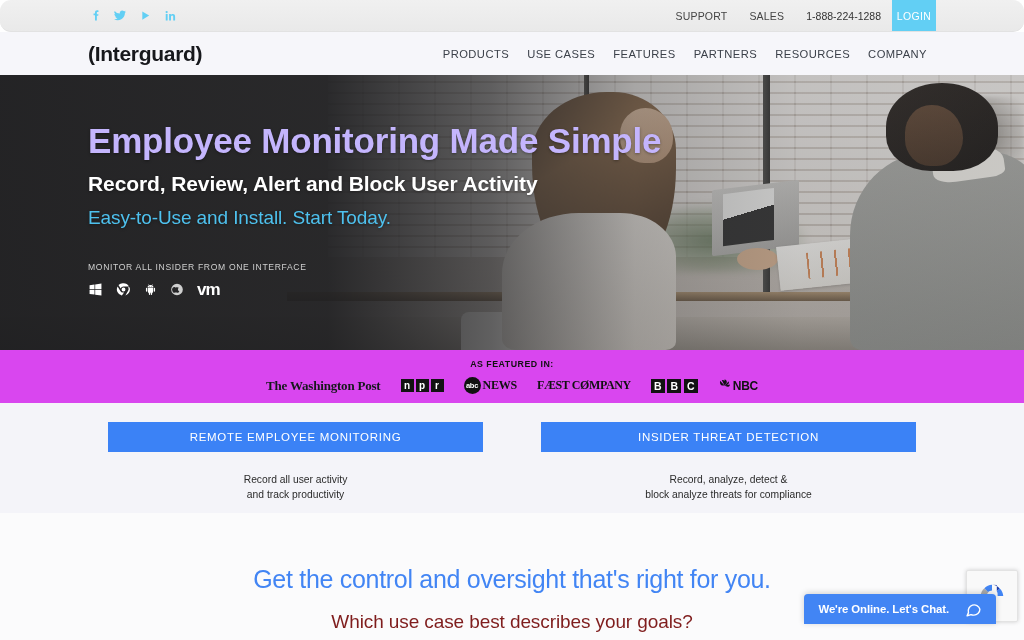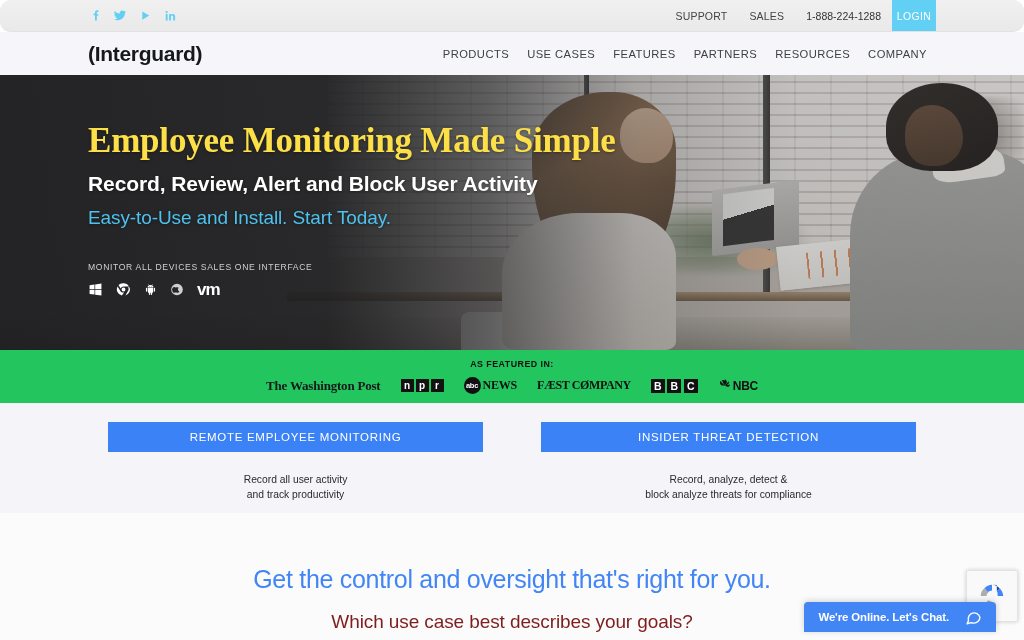--- a/index.html
+++ b/index.html
@@ -203,24 +203,23 @@
        rgba(40,40,42,.72) 48%,
        rgba(60,60,62,.40) 62%,
        rgba(80,80,82,.28) 78%,
        rgba(90,90,92,.26) 100%);
   }
   .hero-inner {
     position: relative; z-index: 3;
     padding-left: 88px; padding-top: 46px;
   }
   .hero-h1 {
-    font-size: 35px; font-weight: 600; color: #fde047;
+    font-size: 35px; font-weight: 600; color: #c4b5fd;
     letter-spacing: -0.2px; line-height: 1.12;
     text-shadow: 0 1px 3px rgba(0,0,0,.35);
-    font-family: Liberation Serif, serif;
   }
   .hero-h2 {
     margin-top: 12px;
     font-size: 21px; font-weight: 600; color: #fff;
     letter-spacing: -0.1px;
     text-shadow: 0 1px 3px rgba(0,0,0,.35);
   }
   .hero-h3 {
     margin-top: 11px;
     font-size: 19px; font-weight: 400; color: #4ec1ee;
@@ -232,21 +231,21 @@
     font-size: 8.6px; color: #cfcfcf; letter-spacing: .65px;
   }
   .device-icons {
     margin-top: 9px;
     display: flex; align-items: center; gap: 13px;
   }
   .device-icons svg { display: block; }
 
   
   .featured {
-    background: #22c55e;
+    background: #d946ef;
     height: 53px;
     display: flex; flex-direction: column; align-items: center;
     justify-content: center; gap: 8px;
   }
   .featured-label {
     font-size: 8.8px; font-weight: 700; color: #111; letter-spacing: .5px;
   }
   .featured-logos {
     display: flex; align-items: center; gap: 20px;
   }
@@ -335,21 +334,21 @@
     position: absolute; right: 6px; bottom: 18px;
     width: 52px; height: 52px;
     background: #f9f9f9;
     border: 1px solid #e3e3e3;
     border-radius: 2px;
     box-shadow: 0 0 4px rgba(0,0,0,.18);
     display: flex; align-items: center; justify-content: center;
     z-index: 5;
   }
   .chat-widget {
-    position: absolute; right: 28px; bottom: 8px;
+    position: absolute; right: 28px; bottom: 16px;
     height: 30px;
     background: #4285f4;
     color: #fff;
     display: flex; align-items: center; gap: 16px;
     padding: 0 14px;
     border-radius: 4px 4px 0 0;
     box-shadow: 0 -1px 6px rgba(0,0,0,.18);
     z-index: 6;
   }
   .chat-text { font-size: 11.4px; font-weight: 700; letter-spacing: -.1px; }
@@ -426,21 +425,21 @@
       <div class="p-man-hair"></div>
       <div class="p-man-head"></div>
     </div>
     <div class="hero-scrim"></div>
 
     <div class="hero-inner">
       <h1 class="hero-h1">Employee Monitoring Made Simple</h1>
       <h2 class="hero-h2">Record, Review, Alert and Block User Activity</h2>
       <h3 class="hero-h3">Easy-to-Use and Install. Start Today.</h3>
 
-      <div class="hero-devices-label">MONITOR ALL DEVICES SALES ONE INTERFACE</div>
+      <div class="hero-devices-label">MONITOR ALL INSIDER FROM ONE INTERFACE</div>
       <div class="device-icons">
         <span>
           <svg width="15" height="15" viewBox="0 0 24 24" fill="#ffffff">
               <path d="M2.5 5.1 10.4 4v7.6H2.5V5.1zM11.5 3.9 21.5 2.5v9.1h-10V3.9zM2.5 12.6h7.9v7.5L2.5 19v-6.4zM11.5 12.6h10v9l-10-1.4v-7.6z"></path>
             </svg>
         </span>
         <span>
           <svg width="15" height="15" viewBox="0 0 24 24" fill="#ffffff">
               <path d="M12 2a10 10 0 0 1 8.7 5.1H12a4.9 4.9 0 0 0-4.6 3.2L4 4.6A10 10 0 0 1 12 2zM2.6 7.1l4.3 7.4A4.9 4.9 0 0 0 12 16.9c.3 0 .6 0 .9-.1L9.4 21.7A10 10 0 0 1 2.6 7.1zm19 1.2a10 10 0 0 1-6.6 13.1l4.4-7.6a4.9 4.9 0 0 0-.2-5.5h2.4zM12 8.9a3.1 3.1 0 1 1 0 6.2 3.1 3.1 0 0 1 0-6.2z"></path>
             </svg>

